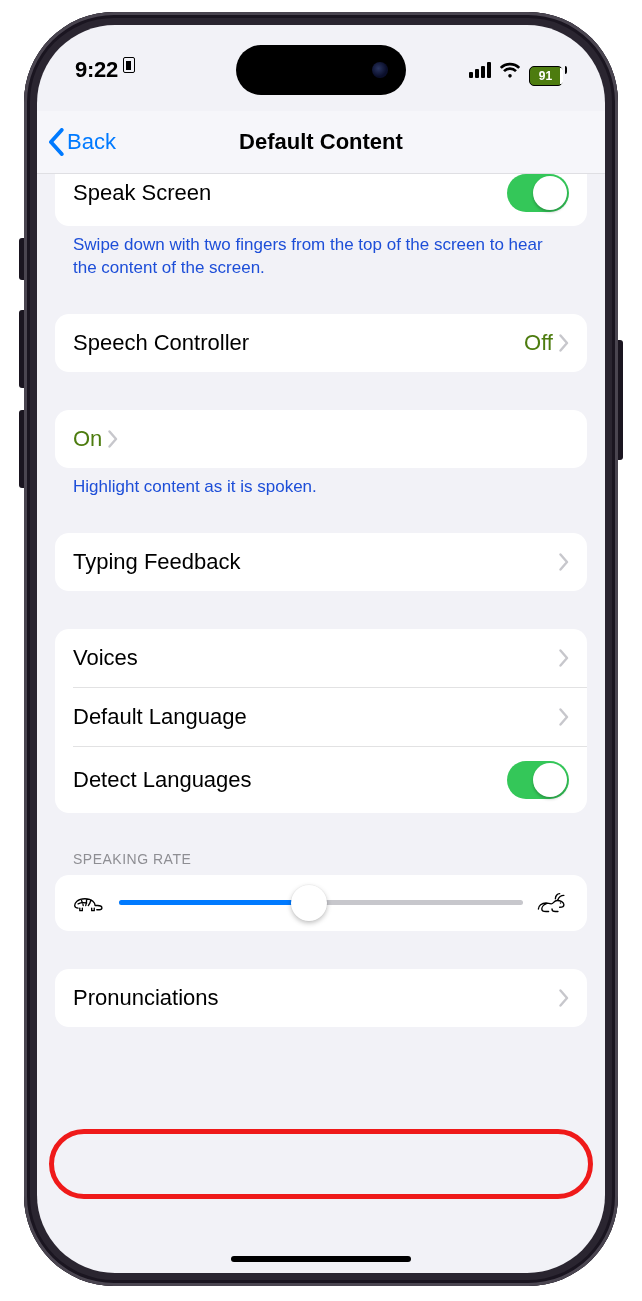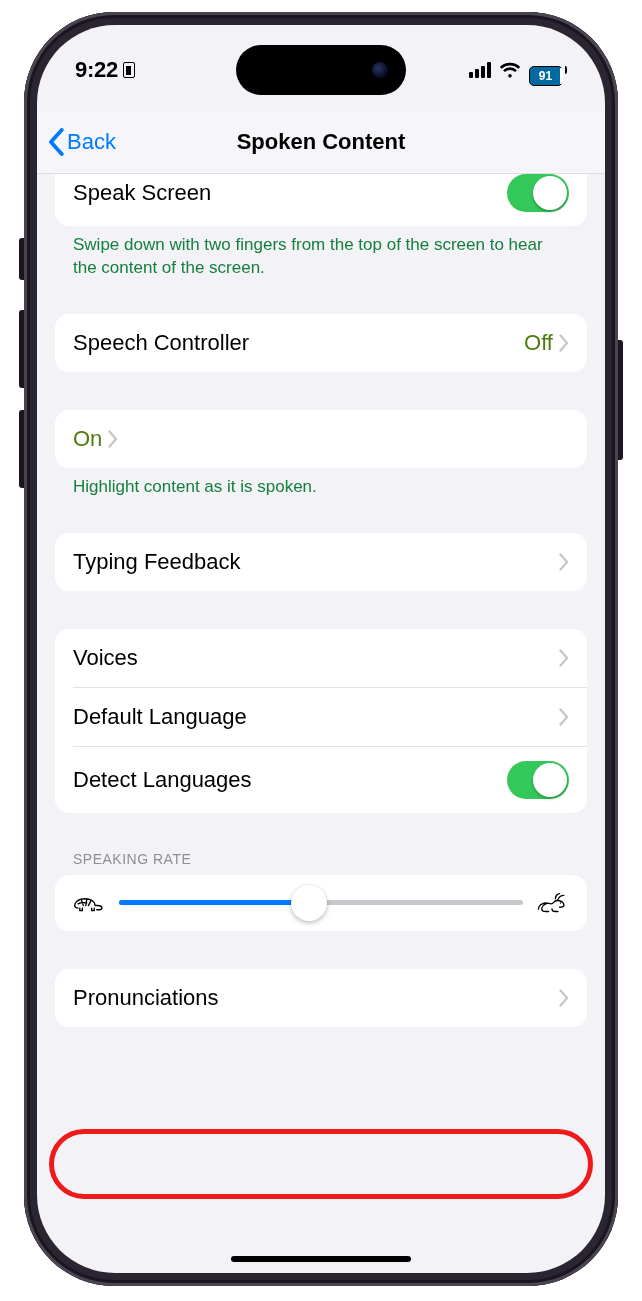--- a/index.html
+++ b/index.html
@@ -72,21 +72,21 @@
       display: flex;
       align-items: center;
       justify-content: space-between;
       padding: 10px 38px 0;
     }
     .status .time {
       font-weight: 600;
       font-size: 22px;
       letter-spacing: -0.3px;
       display: flex;
-      align-items: center;
+      align-items: flex-start;
       gap: 5px;
     }
     .status .sim {
       display: inline-block;
       width: 12px;
       height: 16px;
       border: 1.8px solid #000;
       border-radius: 2px;
       position: relative;
     }
@@ -108,21 +108,21 @@
       display: flex;
       align-items: center;
       gap: 2px;
     }
     .batt-body {
       width: 34px; height: 20px;
       border: 1.6px solid #000; border-radius: 5px;
       display: flex; align-items: center; justify-content: center;
       font-size: 12px; font-weight: 700;
       position: relative;
-      background: #0369a1;
+      background: #4d7c0f;
       color: #fff;
       margin-top: 12px;
     }
     .batt-body::before{
       content:"";
       position:absolute;
       right:-1.6px; top:1.2px; bottom:1.2px; width:3px;
       background:#fff;
       border-radius: 0 2px 2px 0;
     }
@@ -176,21 +176,21 @@
       padding: 14px 18px;
       font-size: 22px;
       color: #000;
     }
     .row.partial { min-height: 44px; padding-top: 0; }
     .row .label { flex: 1; }
     .row .value { color: #4d7c0f; font-size: 22px; margin-right: 6px; }
     .chev { color: #c7c7cc; }
     .sep { height: 1px; background: rgba(60,60,67,0.15); margin-left: 18px; }
     .footer {
-      color: #15803d;
+      color: #1d4ed8;
       font-size: 17px;
       line-height: 1.35;
       padding: 8px 18px 0;
     }
     .header-text {
       color: #8e8e93;
       font-size: 14px;
       letter-spacing: 0.5px;
       padding: 0 18px 8px;
     }
@@ -301,21 +301,21 @@
           <div class="dot"></div>
         </div>
 
       <div class="nav">
         <div class="back">
           <svg width="18" height="28" viewBox="0 0 12 22">
             <path d="M10.5 1.5L2 11l8.5 9.5" fill="none" stroke="#007aff" stroke-width="3" stroke-linecap="round" stroke-linejoin="round"></path>
           </svg>
           <span>Back</span>
         </div>
-        <div class="title">Spoken Content</div>
+        <div class="title">Default Content</div>
       </div>
       <div class="divider"></div>
 
       <div class="content">
 
         <div class="group" style="border-top-left-radius:0;border-top-right-radius:0;margin-top:0;">
           <div class="row partial">
             <div class="label">Speak Screen</div>
             <div class="switch">
                 <div class="knob"></div>

